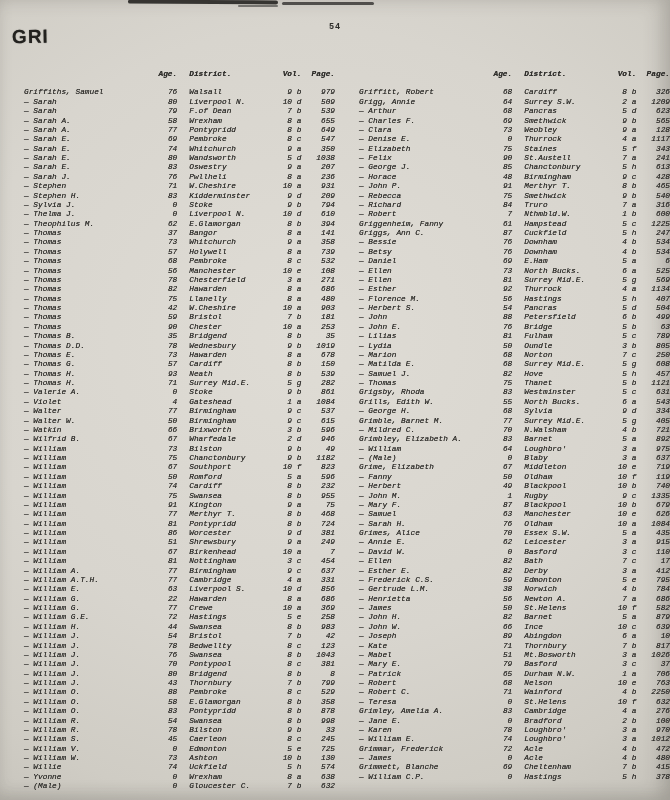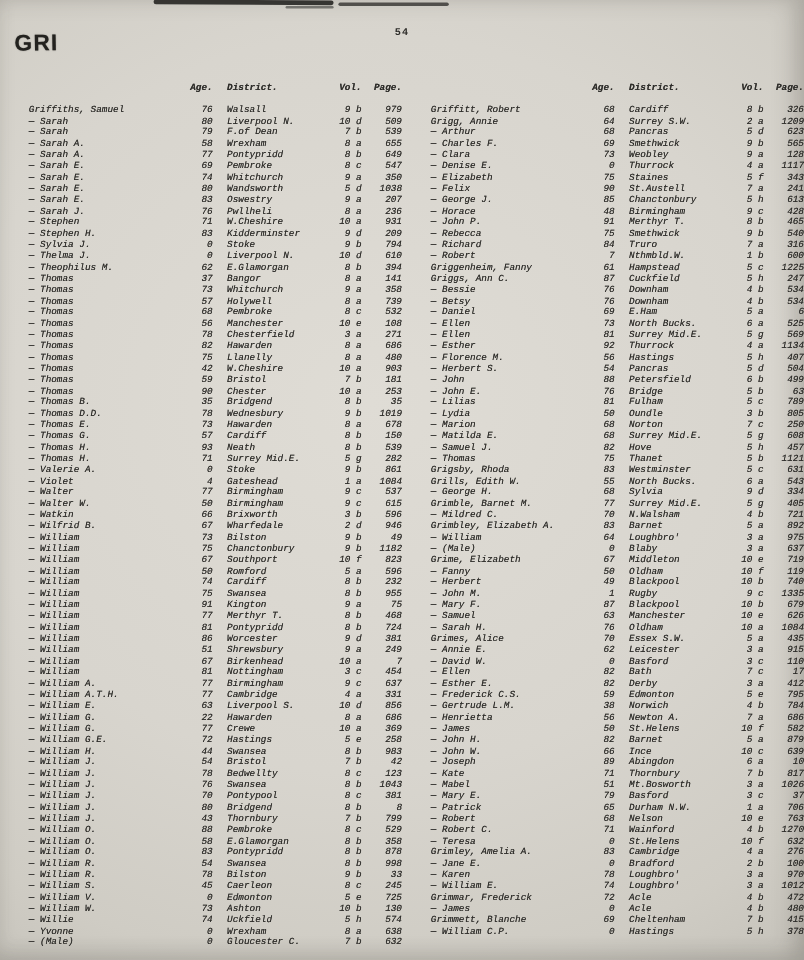--- a/index.html
+++ b/index.html
@@ -1047,21 +1047,21 @@
             <span class="cell c-age">68</span>
             <span class="cell c-district">Nelson</span>
             <span class="cell c-vol">10 e</span>
             <span class="cell c-page">763</span>
           </div>
           <div class="row">
             <span class="cell c-name">— Robert C.</span>
             <span class="cell c-age">71</span>
             <span class="cell c-district">Wainford</span>
             <span class="cell c-vol">4 b</span>
-            <span class="cell c-page">1270</span>
+            <span class="cell c-page">2250</span>
           </div>
           <div class="row">
             <span class="cell c-name">— Teresa</span>
             <span class="cell c-age">0</span>
             <span class="cell c-district">St.Helens</span>
             <span class="cell c-vol">10 f</span>
             <span class="cell c-page">632</span>
           </div>
           <div class="row">
             <span class="cell c-name">Grimley, Amelia A.</span>

